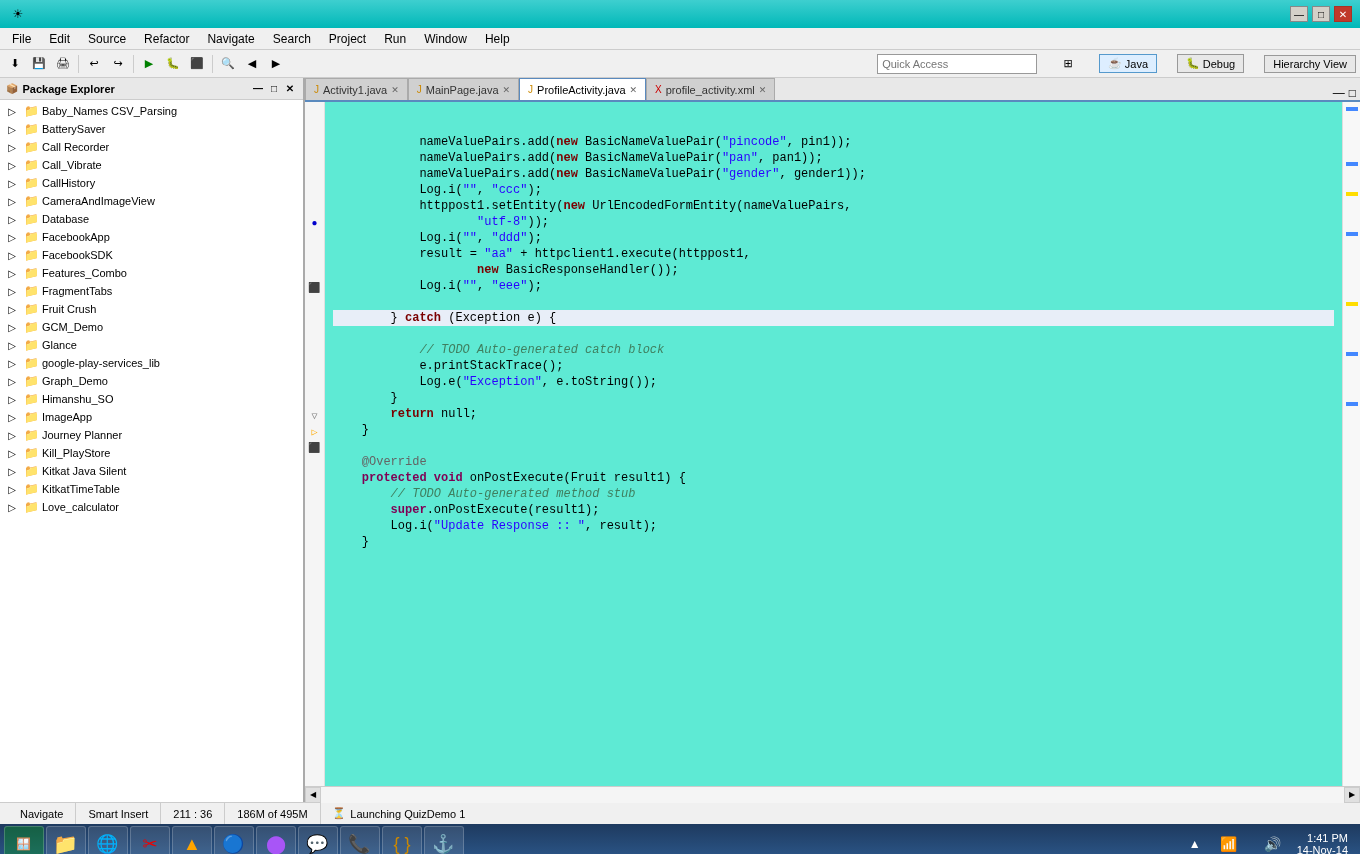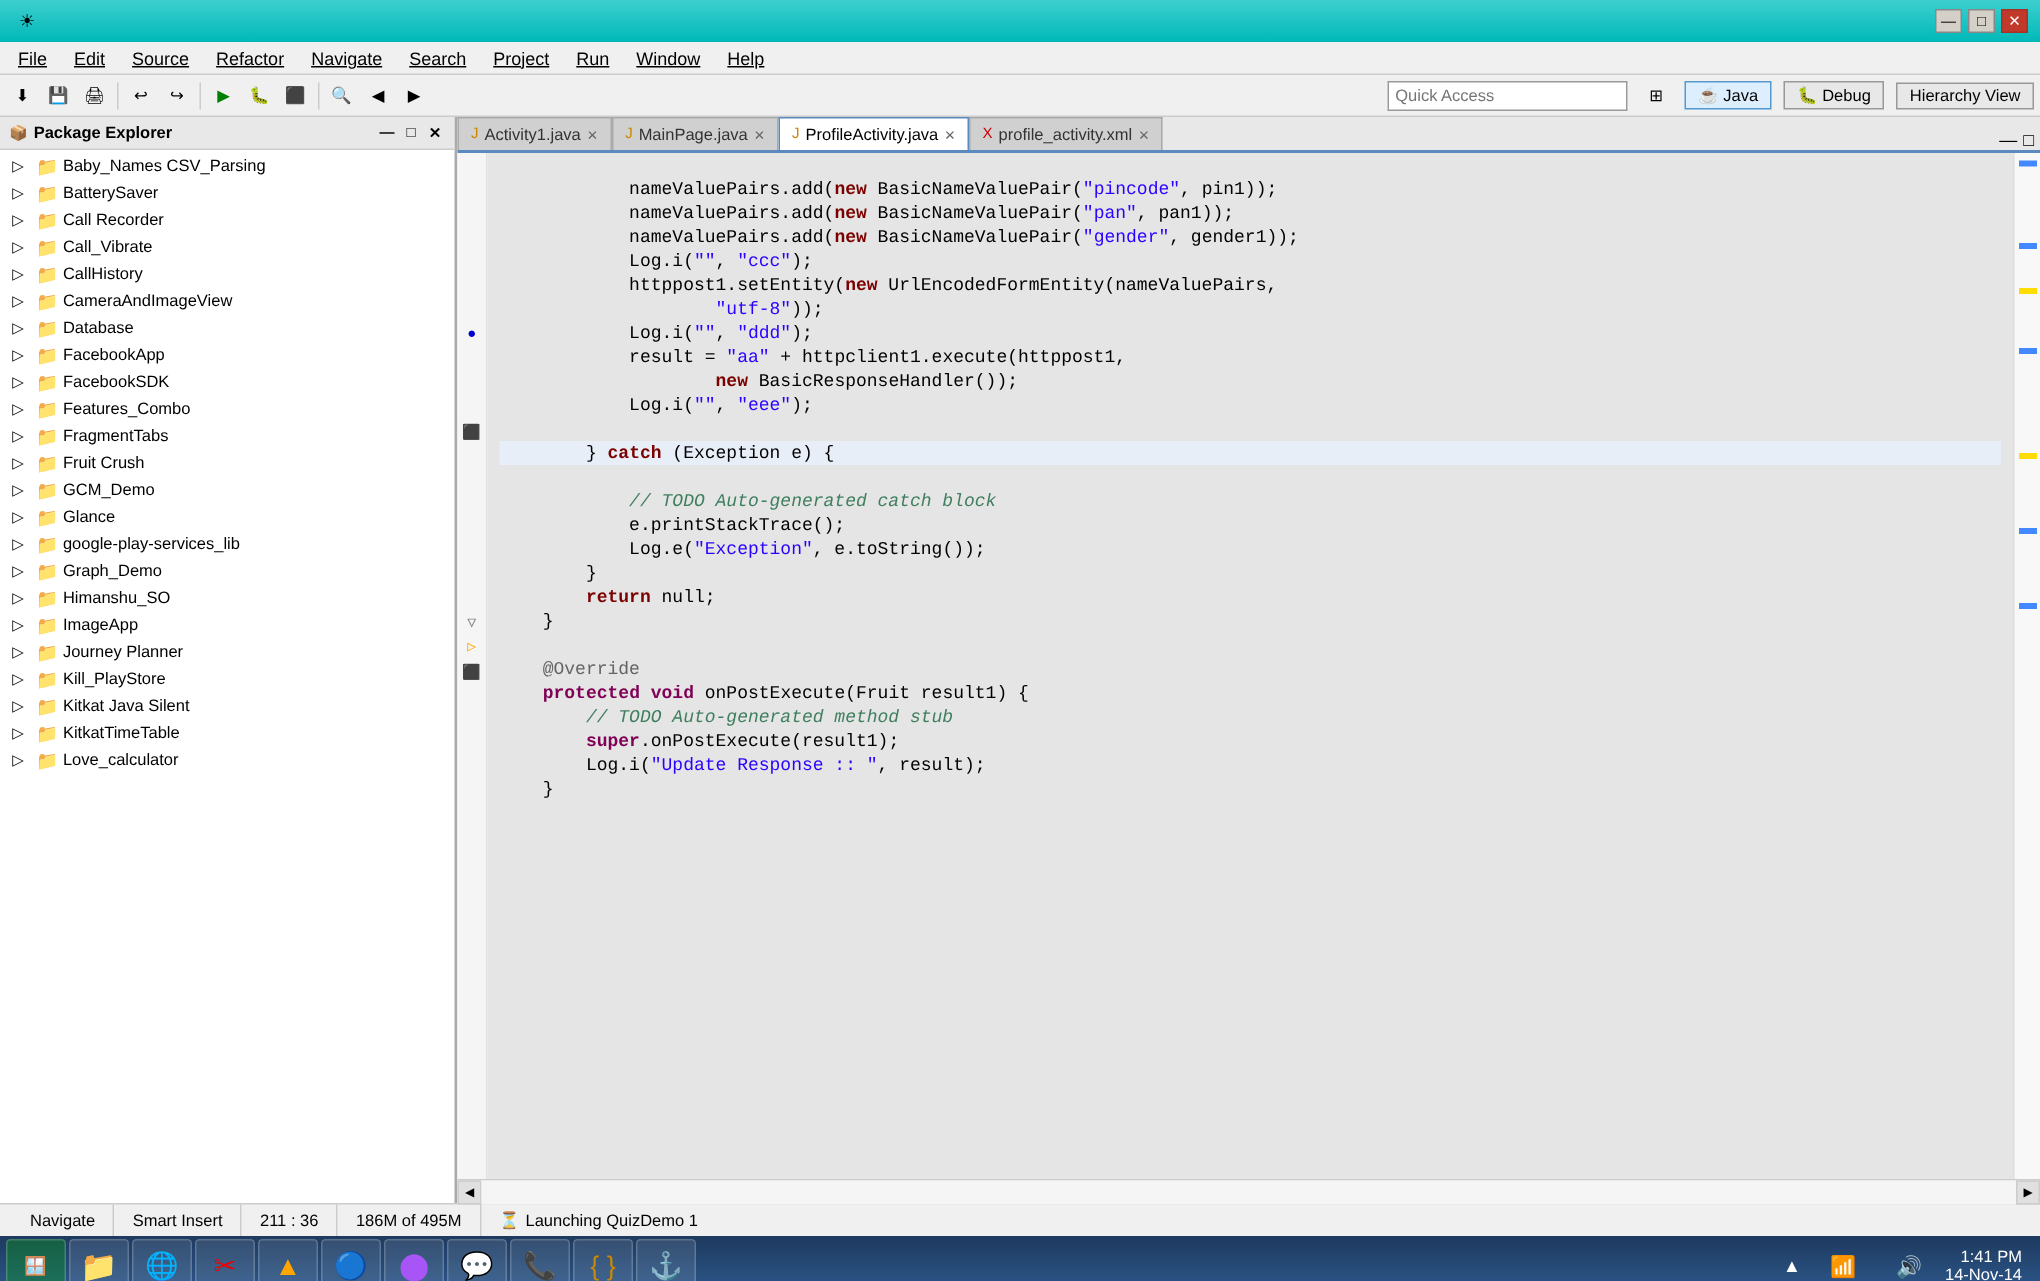--- a/index.html
+++ b/index.html
@@ -27,42 +27,41 @@
 
     
     #menu-bar {
       background: #f0f0f0;
       height: 22px;
       display: flex;
       align-items: center;
       border-bottom: 1px solid #ccc;
       padding: 0 4px;
       gap: 2px;
-      text-decoration: underline;
     }
     .menu-item { padding: 2px 8px; cursor: pointer; font-size: 12px; }
 
     
     #toolbar {
       background: #f0f0f0;
       height: 28px;
       display: flex;
       align-items: center;
       border-bottom: 1px solid #ccc;
       padding: 0 4px;
       gap: 2px;
     }
     .tb-btn {
       width: 22px; height: 22px; background: #f0f0f0;
       border: 1px solid transparent; cursor: pointer;
       display: flex; align-items: center; justify-content: center;
       font-size: 11px;
     }
     .tb-sep { width: 1px; height: 18px; background: #ccc; margin: 0 2px; }
-    .tb-right { margin-left: auto; display: flex; align-items: center; gap: 8px; }
+    .tb-right { margin-left: auto; display: flex; align-items: center; gap: 20px; }
     #quick-access-input {
       width: 160px; height: 20px; border: 1px solid #999;
       padding: 0 4px; font-size: 11px; background: white;
     }
     .perspective-btn {
       padding: 2px 8px; background: #e8e8e8;
       border: 1px solid #999; cursor: pointer; font-size: 11px;
       display: flex; align-items: center; gap: 3px;
     }
     .perspective-btn.active { background: #ddeeff; border-color: #5599cc; }
@@ -149,22 +148,22 @@
     #code-editor {
       flex: 1;
       display: flex;
       overflow: hidden;
       font-family: 'Courier New', Courier, monospace;
       font-size: 12px;
     }
     #code-content {
       flex: 1;
       overflow: auto;
-      padding: 0 8px;
-      background: #e5e5e5;
+      padding: 16px 8px;
+      background: #5eead4;
       line-height: 16px;
       color: #000;
       white-space: pre;
     }
     .kw { color: #7b0000; font-weight: bold; } 
     .kw2 { color: #7f0055; font-weight: bold; } 
     .str { color: #2a00ff; }
     .comment { color: #3f7f5f; font-style: italic; }
     .method { color: #000; }
     .annotation { color: #646464; }

